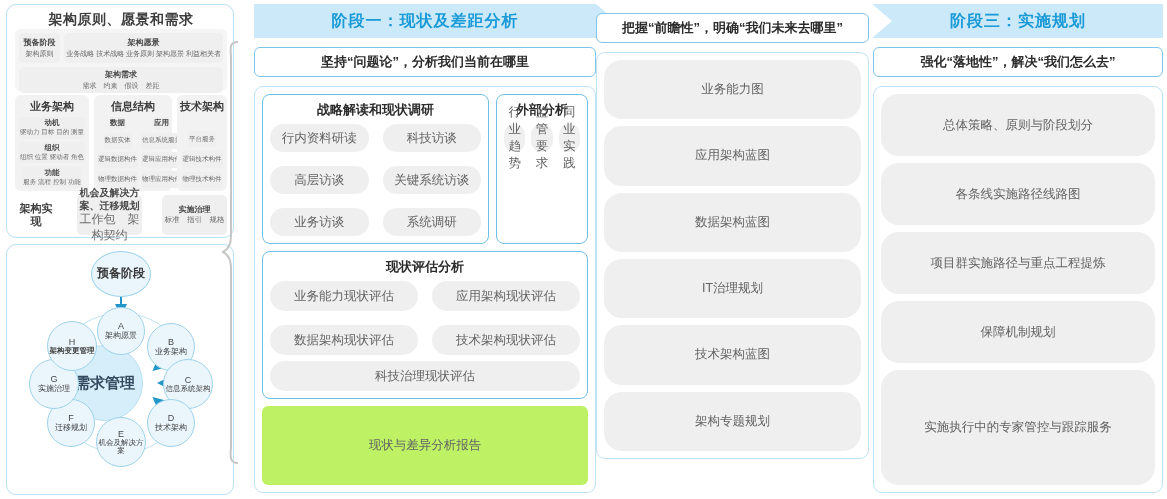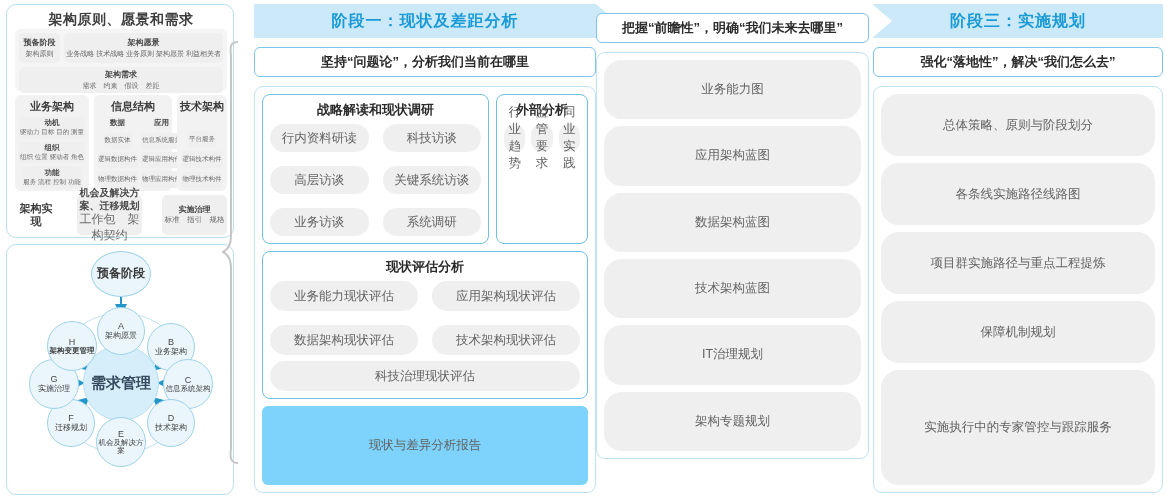--- a/index.html
+++ b/index.html
@@ -109,21 +109,21 @@
   .grid2{display:grid;grid-template-columns:1fr 1fr;gap:14px;}
   .grid1{display:grid;grid-template-columns:1fr 1fr 1fr;gap:6px;}
   .chip-h28{height:28px;}
   .chip-h30{height:30px;}
 
   .split-row{display:flex;gap:7px;}
   #survey-card{flex:1;}
   #external-card{width:92px;}
   #external-card .grid1 .chip{height:28px;}
 
-  .big-chip{flex:1;background:#7dd3fc;border-radius:6px;color:#636363;font-size:12.5px;
+  .big-chip{flex:1;background:#bef264;border-radius:6px;color:#636363;font-size:12.5px;
     display:flex;align-items:center;justify-content:center;min-height:70px;}
 
   .stack{display:flex;flex-direction:column;gap:7px;height:100%;}
   .stack .chip{flex:1;min-height:0;font-size:12.5px;}
   .stack .chip.tall{flex:1.85;}
 </style>
 </head>
 <body>
 
 <div class="stage">
@@ -264,21 +264,21 @@
             <line x1="78" y1="156" x2="64" y2="168"></line>
             <line x1="72" y1="138" x2="51" y2="138"></line>
             <line x1="78" y1="122" x2="64" y2="110"></line>
           </g>
         </svg>
 
         <div class="node" id="n-prep" style="left:84px;top:6px;width:60px;height:46px;">
           <div>预备阶段</div>
         </div>
 
-        <div class="node" id="n-center" style="left:76px;top:100px;width:76px;height:76px;">
+        <div class="node" id="n-center" style="left:60px;top:100px;width:76px;height:76px;">
           <div>需求管理</div>
         </div>
 
         <div class="node" style="left:90px;top:62px;width:48px;height:48px;">
           <div class="k">A</div>
           <div class="n">架构愿景</div>
         </div>
         <div class="node" style="left:140px;top:78px;width:48px;height:48px;">
           <div class="k">B</div>
           <div class="n">业务架构</div>
@@ -365,22 +365,22 @@
   </div>
 
   <div class="phase" id="ph2">
     <div class="subtitle">把握“前瞻性”，明确“我们未来去哪里”</div>
 
     <div class="phase-body">
       <div class="stack">
         <div class="chip">业务能力图</div>
         <div class="chip">应用架构蓝图</div>
         <div class="chip">数据架构蓝图</div>
+        <div class="chip">IT治理规划</div>
         <div class="chip">技术架构蓝图</div>
-        <div class="chip">IT治理规划</div>
         <div class="chip">架构专题规划</div>
       </div>
     </div>
   </div>
 
   <div class="phase" id="ph3">
     <div class="banner">
       <svg class="chev-in" viewBox="0 0 20 34" preserveAspectRatio="none">
         <path d="M0,0 L20,17 L0,34 Z" fill="#ffffff"></path>
       </svg>

